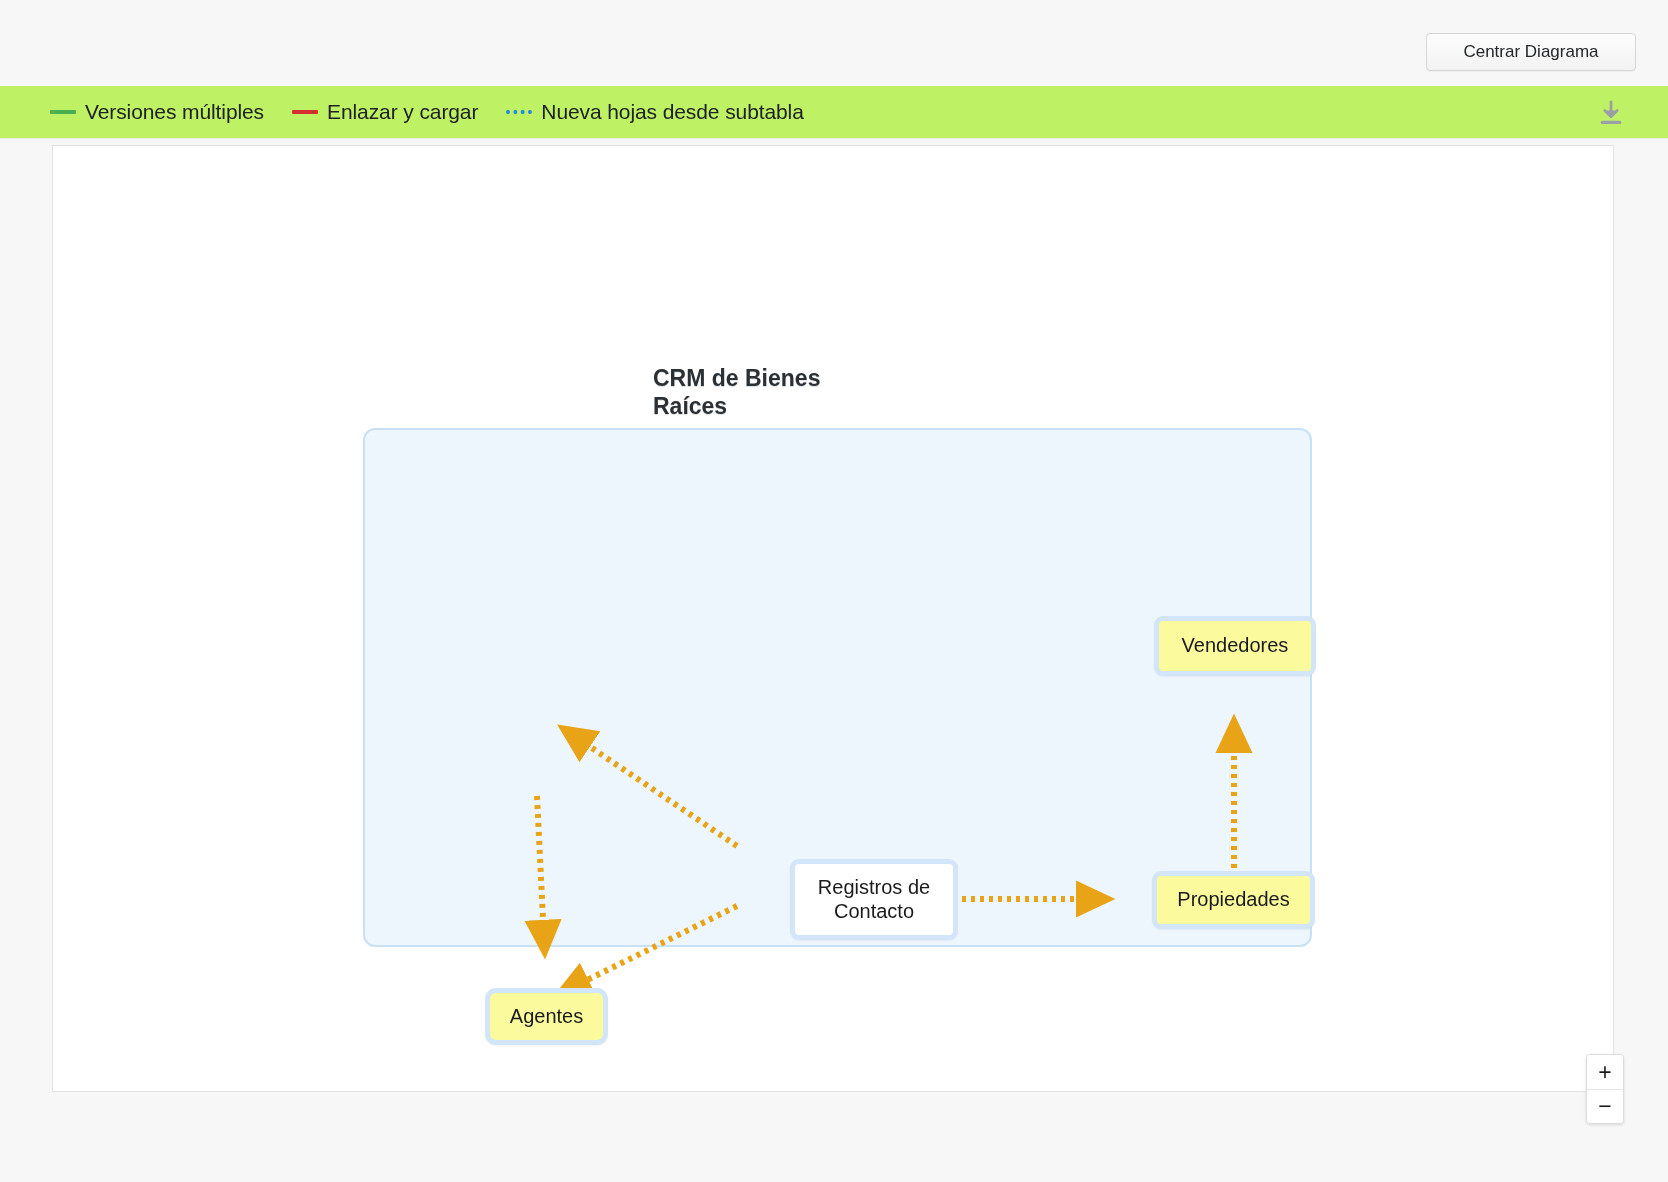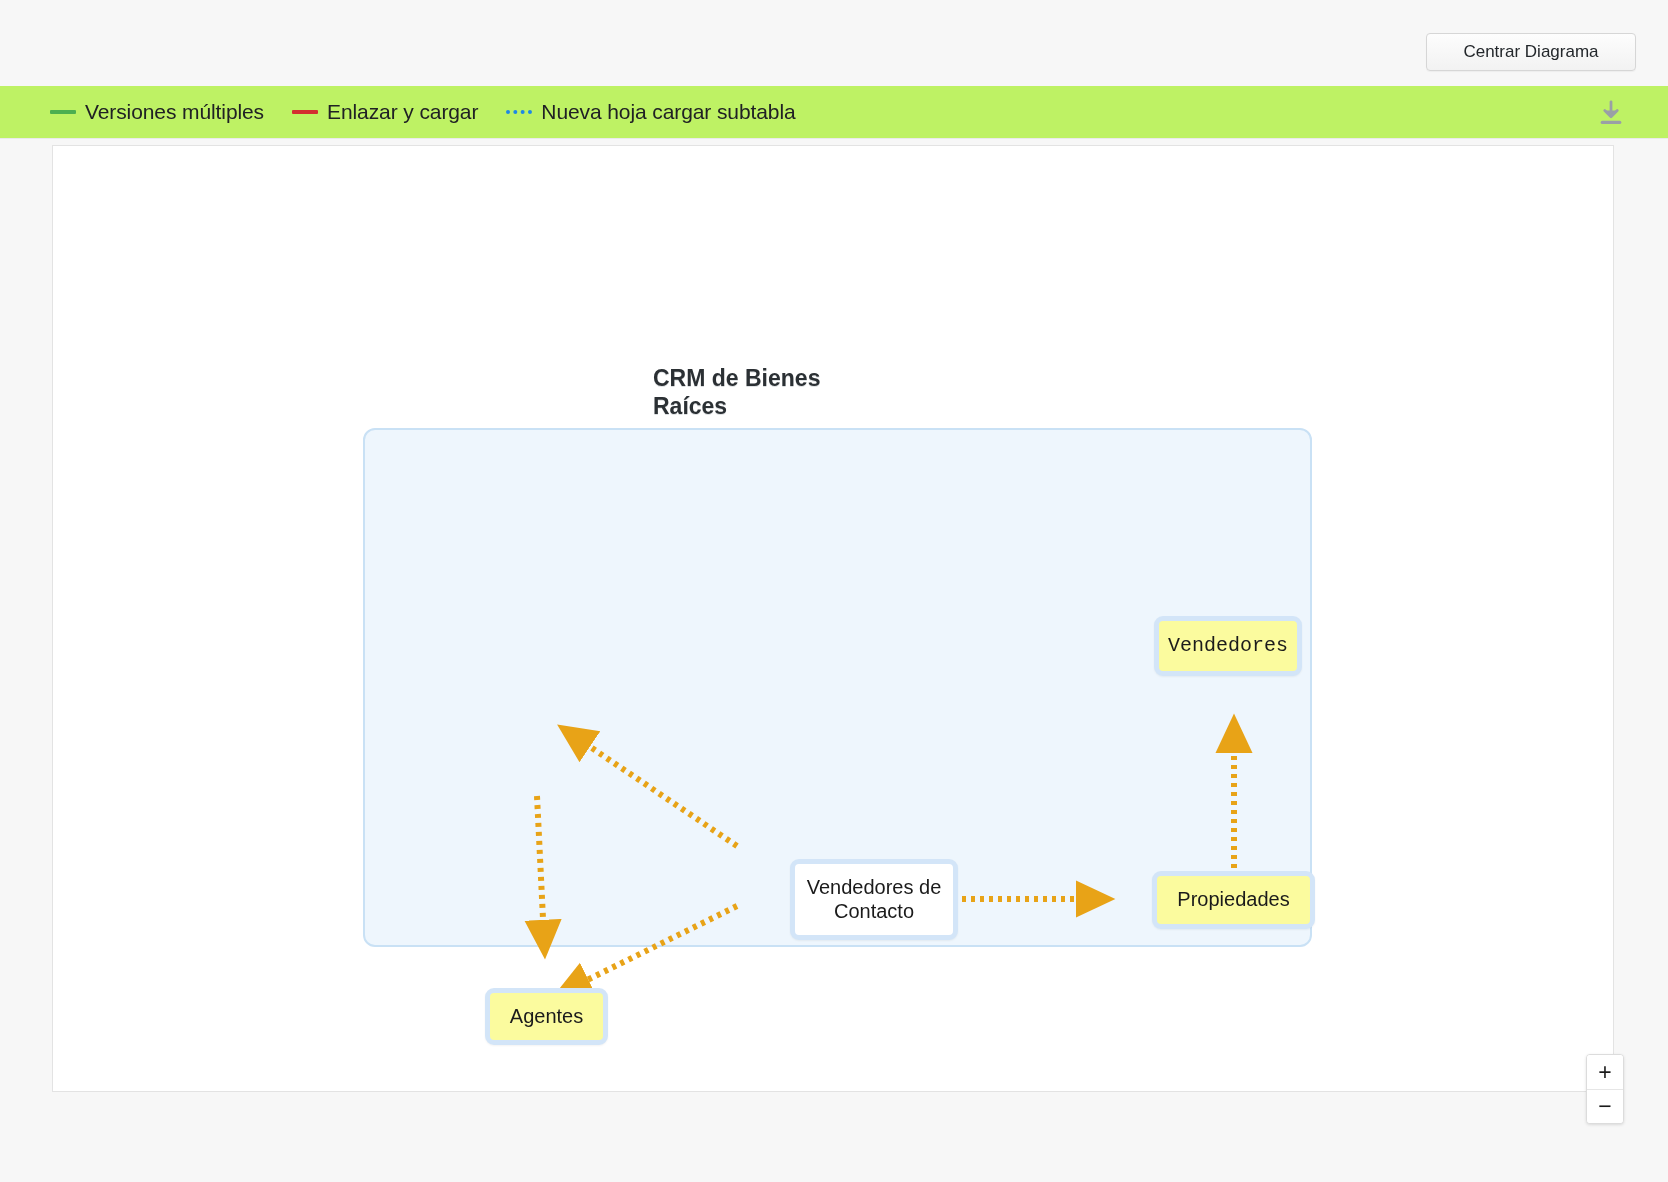--- a/index.html
+++ b/index.html
@@ -149,24 +149,24 @@
     line-height: 1.18;
     cursor: pointer;
     background: #fbfb9e;
     border: 5px solid #d3e5f8;
     box-shadow: 0 1px 2px rgba(0,0,0,.05);
     padding: 2px 10px;
   }
   .node.white { background: #ffffff; }
 
   #node-clientes   { left: 403px; top: 565px; width: 154px; height: 81px; }
-  #node-vendedores { left: 1101px; top: 470px; width: 148px; height: 60px; font-family: Liberation Mono, monospace; }
+  #node-vendedores { left: 1101px; top: 470px; width: 162px; height: 60px; }
   #node-registros  { left: 737px; top: 713px; width: 168px; height: 81px; }
   #node-propiedades{ left: 1099px; top: 725px; width: 163px; height: 58px; justify-content: center; }
-  #node-agentes    { left: 432px; top: 842px; width: 123px; height: 57px; }
+  #node-agentes    { left: 432px; top: 842px; width: 123px; height: 57px; border-radius: 11px; }
 
   .edges {
     position: absolute;
     left: 0; top: 0;
     width: 1668px;
     height: 1182px;
     pointer-events: none;
   }
 
   
@@ -214,21 +214,21 @@
       <span class="legend-label">Versiones múltiples</span>
     </div>
 
     <div class="legend-item">
       <span class="legend-swatch solid" style="background:#d32f2f;"></span>
       <span class="legend-label">Enlazar y cargar</span>
     </div>
 
     <div class="legend-item">
       <span class="legend-swatch dotted" style="border-top-color:#1e88e5;"></span>
-      <span class="legend-label">Nueva hoja cargar subtabla</span>
+      <span class="legend-label">Nueva hojas desde subtabla</span>
     </div>
 
 
   </div>
 
   <div class="download-icon">
     <svg width="30" height="30" viewBox="0 0 24 24" fill="none" stroke="#9aa0a6" stroke-width="2.2" stroke-linecap="round" stroke-linejoin="round">
       <path d="M12 3 L12 14"></path>
       <path d="M7 10 L12 15 L17 10" fill="#9aa0a6" stroke="#9aa0a6"></path>
       <path d="M5 19.5 L19 19.5" stroke-width="2.6"></path>
@@ -263,21 +263,21 @@
     <line x1="1181" y1="722" x2="1181" y2="588" stroke="#e8a317" stroke-width="6" stroke-dasharray="4 5" marker-end="url(#arrow-orange)"></line>
   </svg>
 
 
   <div class="node" id="node-vendedores">
     <span>Vendedores</span>
   </div>
 
   <div class="node white" id="node-registros">
     <span>
-      <span>Vendedores de</span><br>
+      <span>Registros de</span><br>
       <span>Contacto</span>
     </span>
   </div>
 
   <div class="node" id="node-propiedades">
     <span>Propiedades</span>
   </div>
 
   <div class="node" id="node-agentes">
     <span>Agentes</span>

